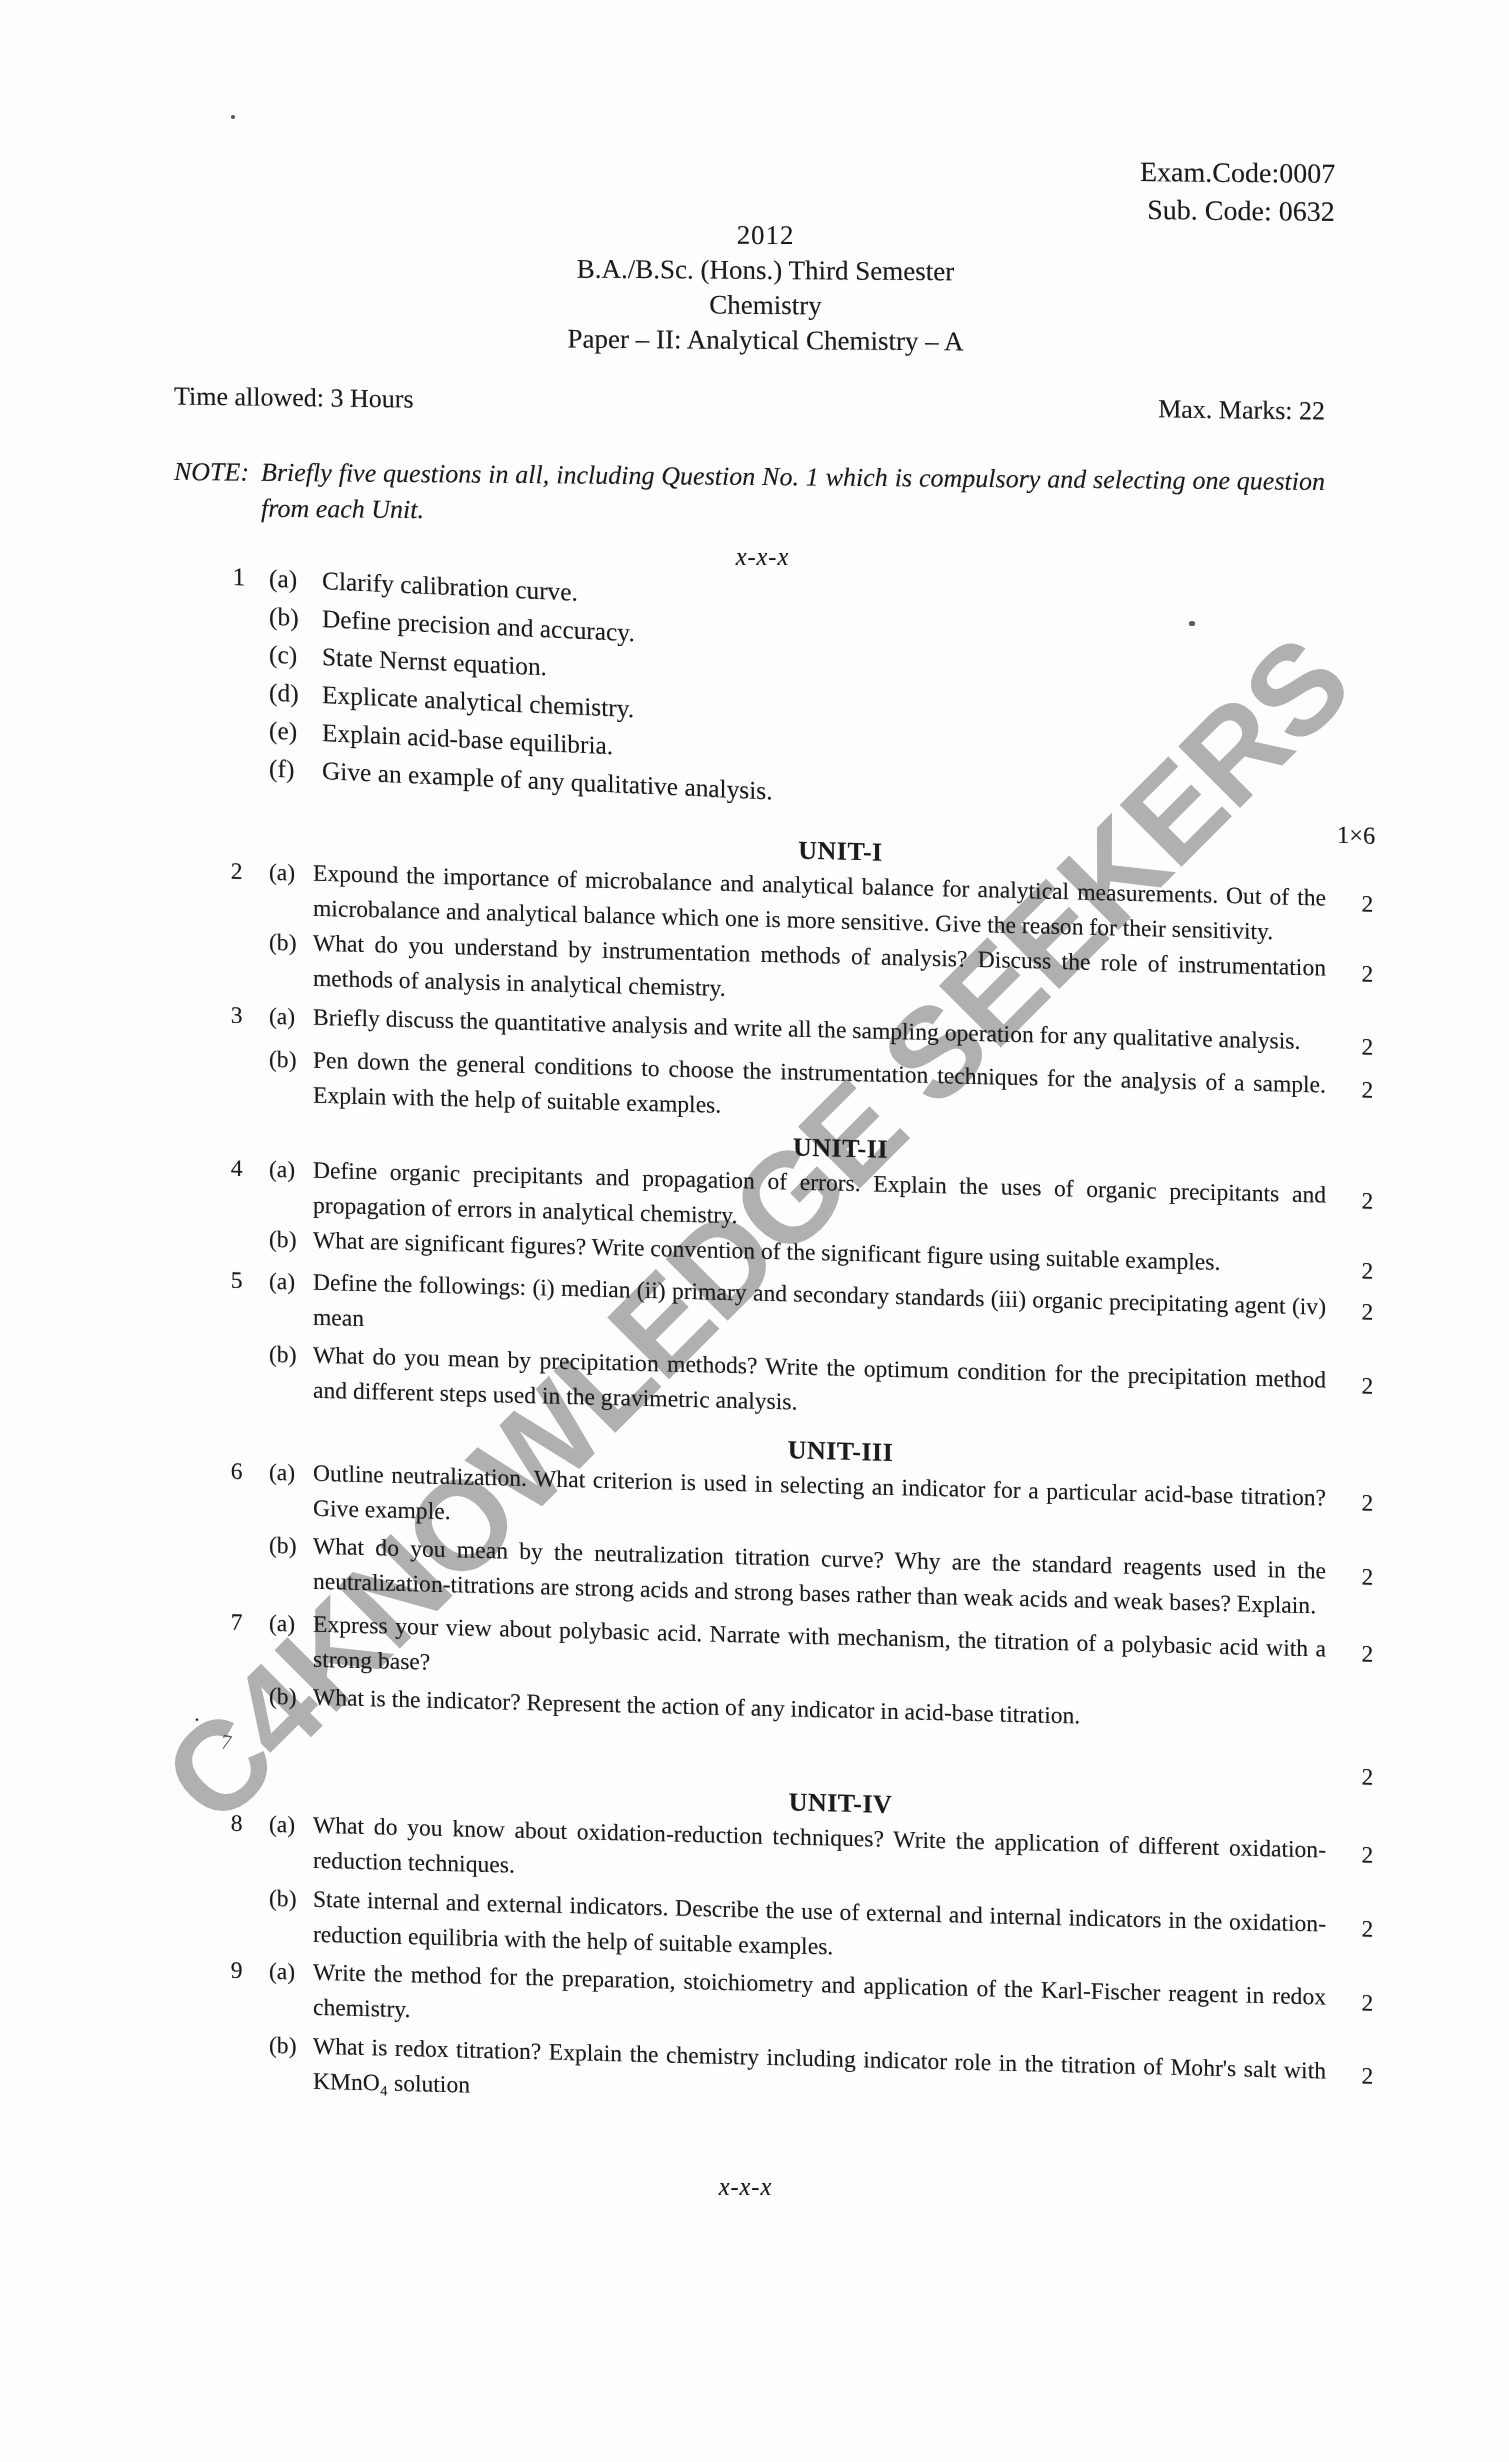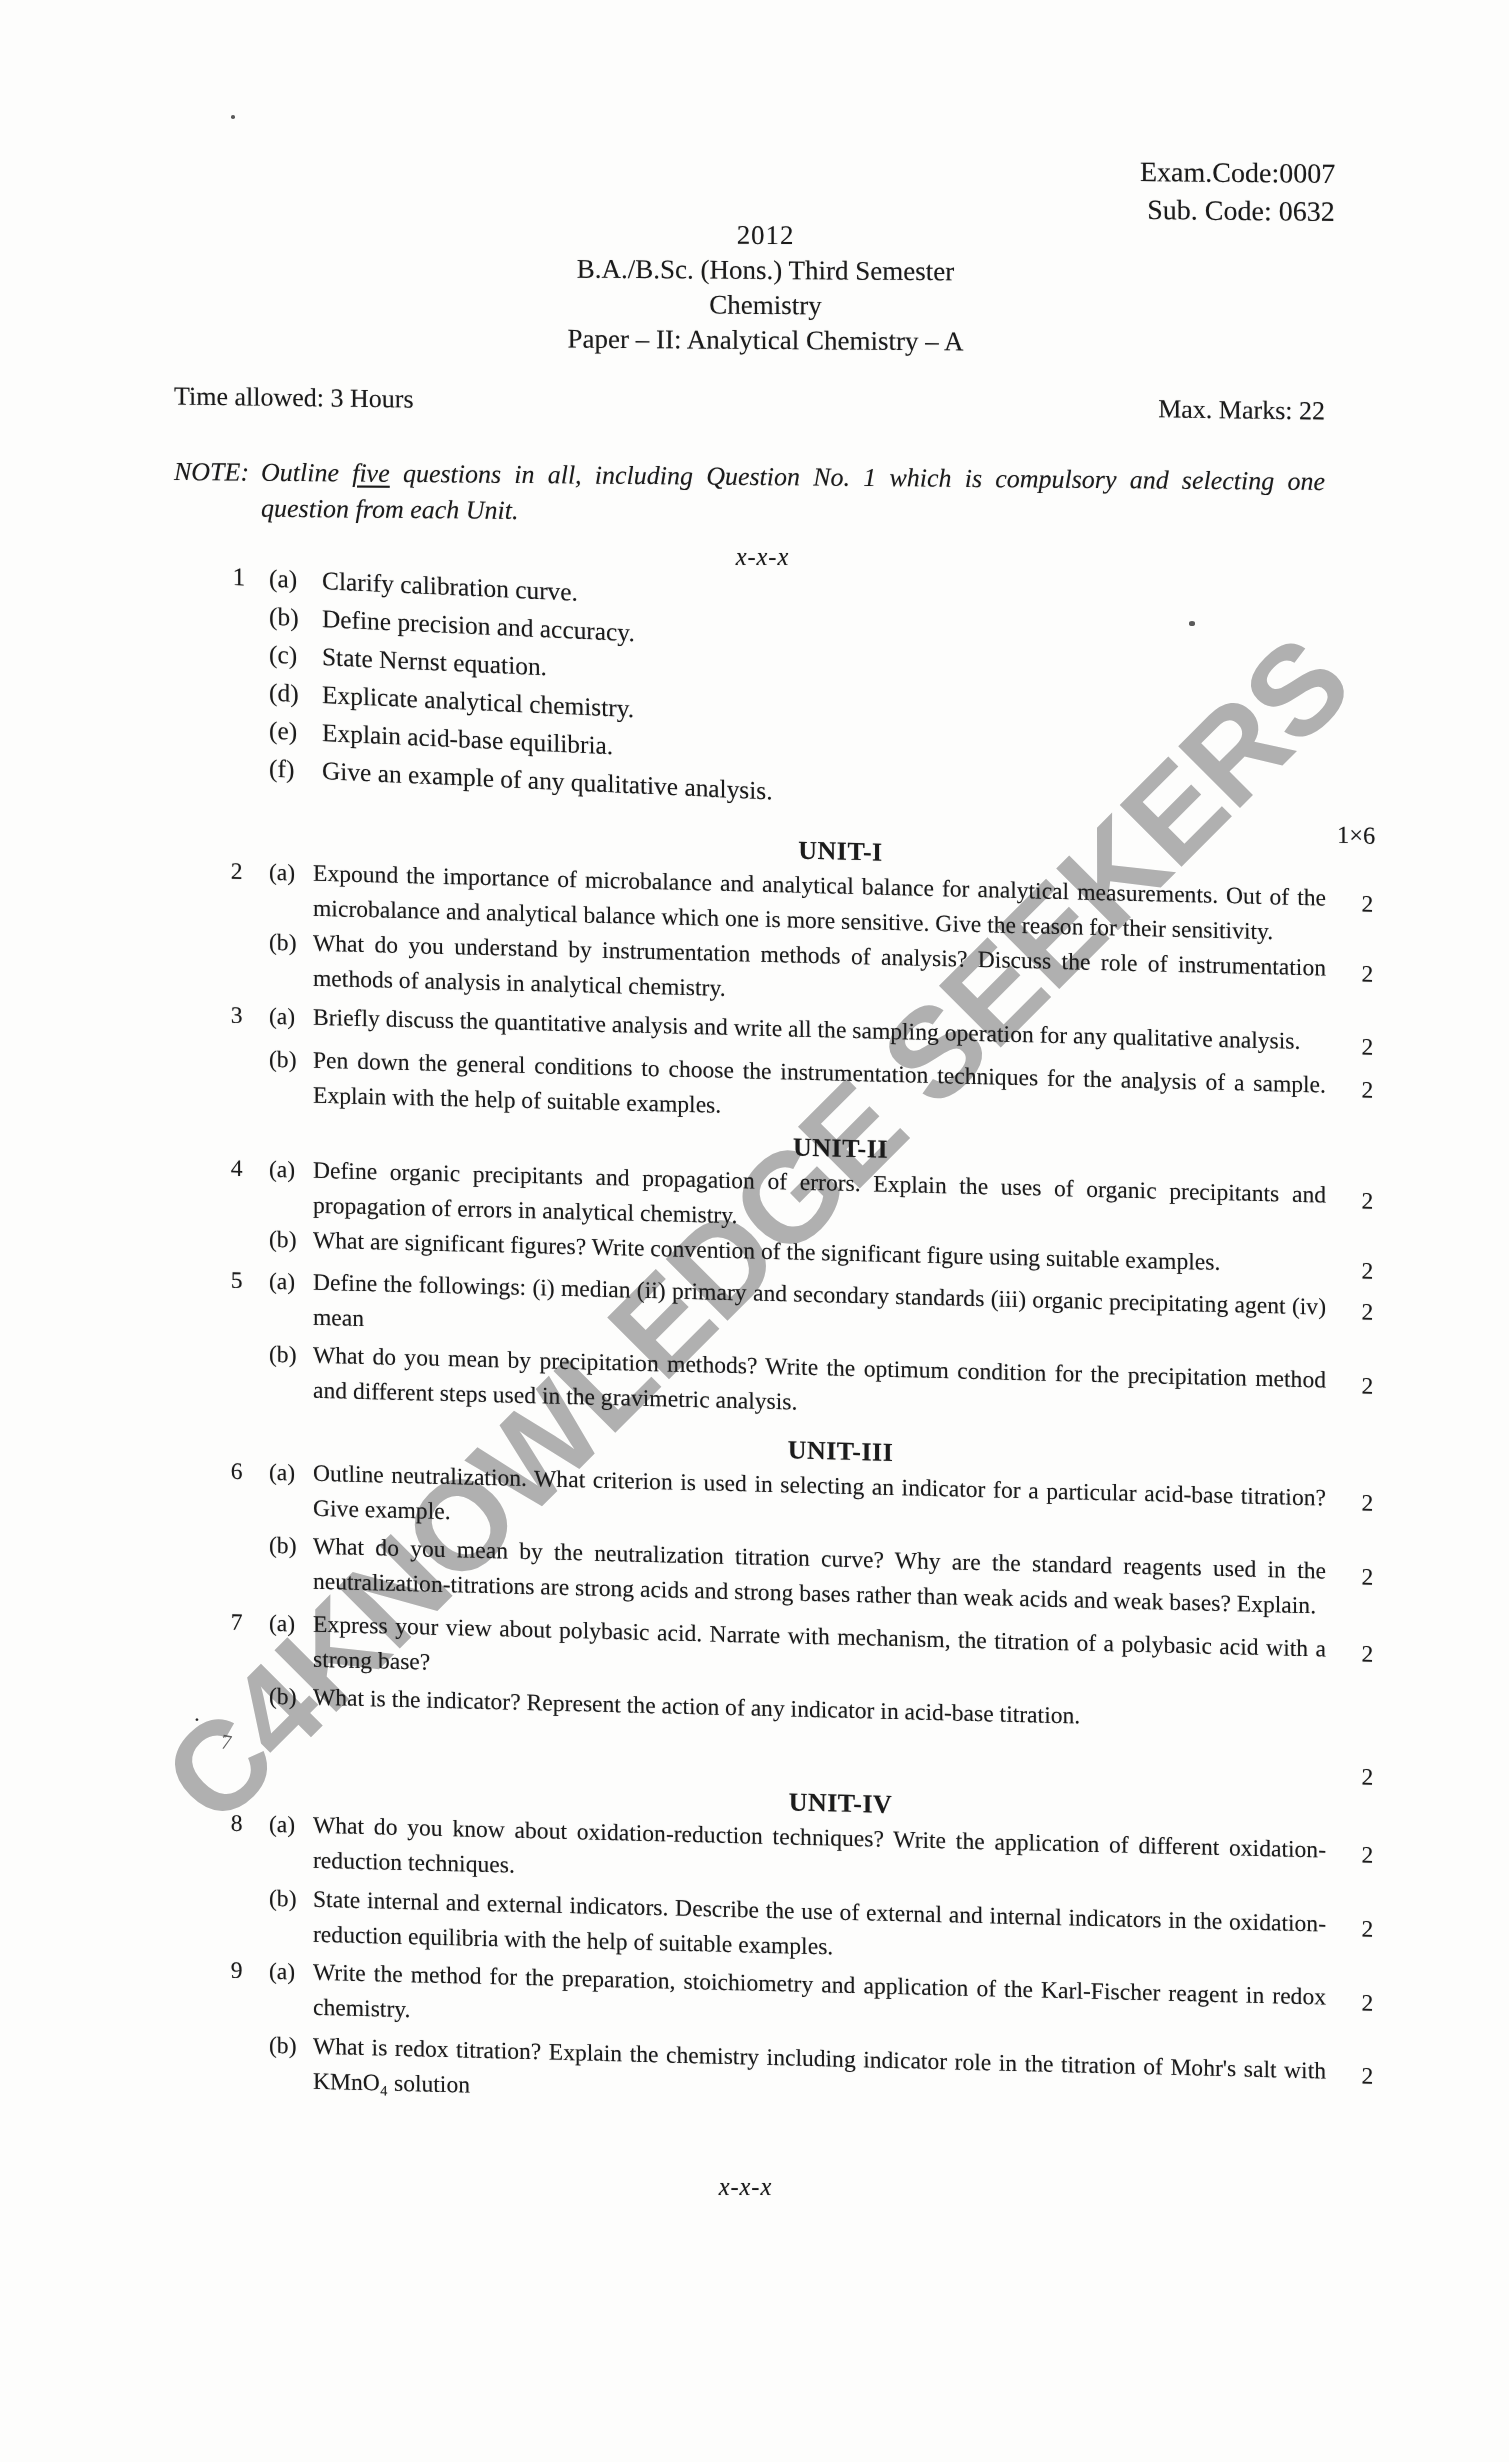--- a/index.html
+++ b/index.html
@@ -24,21 +24,21 @@
   .codes .l2{padding-left:7.3px;}
   
   .titles{top:218px;left:11px;width:1509px;text-align:center;font-size:27px;line-height:35px;transform:skewY(0.4deg);}
   .titles .year{letter-spacing:0.9px;}
   
   .tmrow{top:389px;left:174px;width:1151px;display:flex;justify-content:space-between;font-size:26px;transform:skewY(0.75deg);}
   
   .note{top:459px;left:174px;width:1151px;display:flex;font-style:italic;font-size:26px;line-height:36px;transform:skewY(0.5deg);}
   .note-label{font-weight:normal;width:87px;flex:none;}
   .note-body{flex:1;text-align:justify;}
-  .u-line{text-decoration:underline;text-underline-offset:3.6px;}
+  .u-line{text-underline-offset:3.6px;}
   
   .sep-top{top:543px;left:0;width:1525px;text-align:center;font-style:italic;font-size:24.5px;letter-spacing:0.9px;}
   .sep-bottom{top:2173px;left:0;width:1491px;text-align:center;font-style:italic;font-size:24.5px;letter-spacing:0.9px;}
   
   .q1block{top:577px;left:218px;width:908px;font-size:25.4px;line-height:38px;transform:skewY(2.6deg);}
   .q1block .qnum{width:51px;padding-left:14.5px;}
   .q1block .qletter{width:53px;}
   
   .units{top:835px;left:218px;width:1191px;font-size:23.6px;line-height:35px;transform:skewY(1.4deg);}
   .units .qnum{width:51px;padding-left:12.7px;}
@@ -76,21 +76,21 @@
     <div>Paper – II:  Analytical Chemistry – A</div>
   </div>
 
   <div class="layer tmrow txt">
     <div>Time allowed: 3 Hours</div>
     <div>Max. Marks: 22</div>
   </div>
 
   <div class="layer note txt">
     <div class="note-label">NOTE:</div>
-    <div class="note-body"><span>Outline </span><span class="u-line">five</span><span> questions in all, including Question No. 1 which is compulsory and selecting one question from each Unit.</span></div>
+    <div class="note-body"><span>Briefly </span><span class="u-line">five</span><span> questions in all, including Question No. 1 which is compulsory and selecting one question from each Unit.</span></div>
   </div>
 
   <div class="layer sep-top txt">x-x-x</div>
 
   <div class="layer q1block txt">
     <div class="qrow">
       <div class="qnum">1</div>
       <div class="qletter">(a)</div>
       <div class="qtext">Clarify calibration curve.</div>
     </div>

